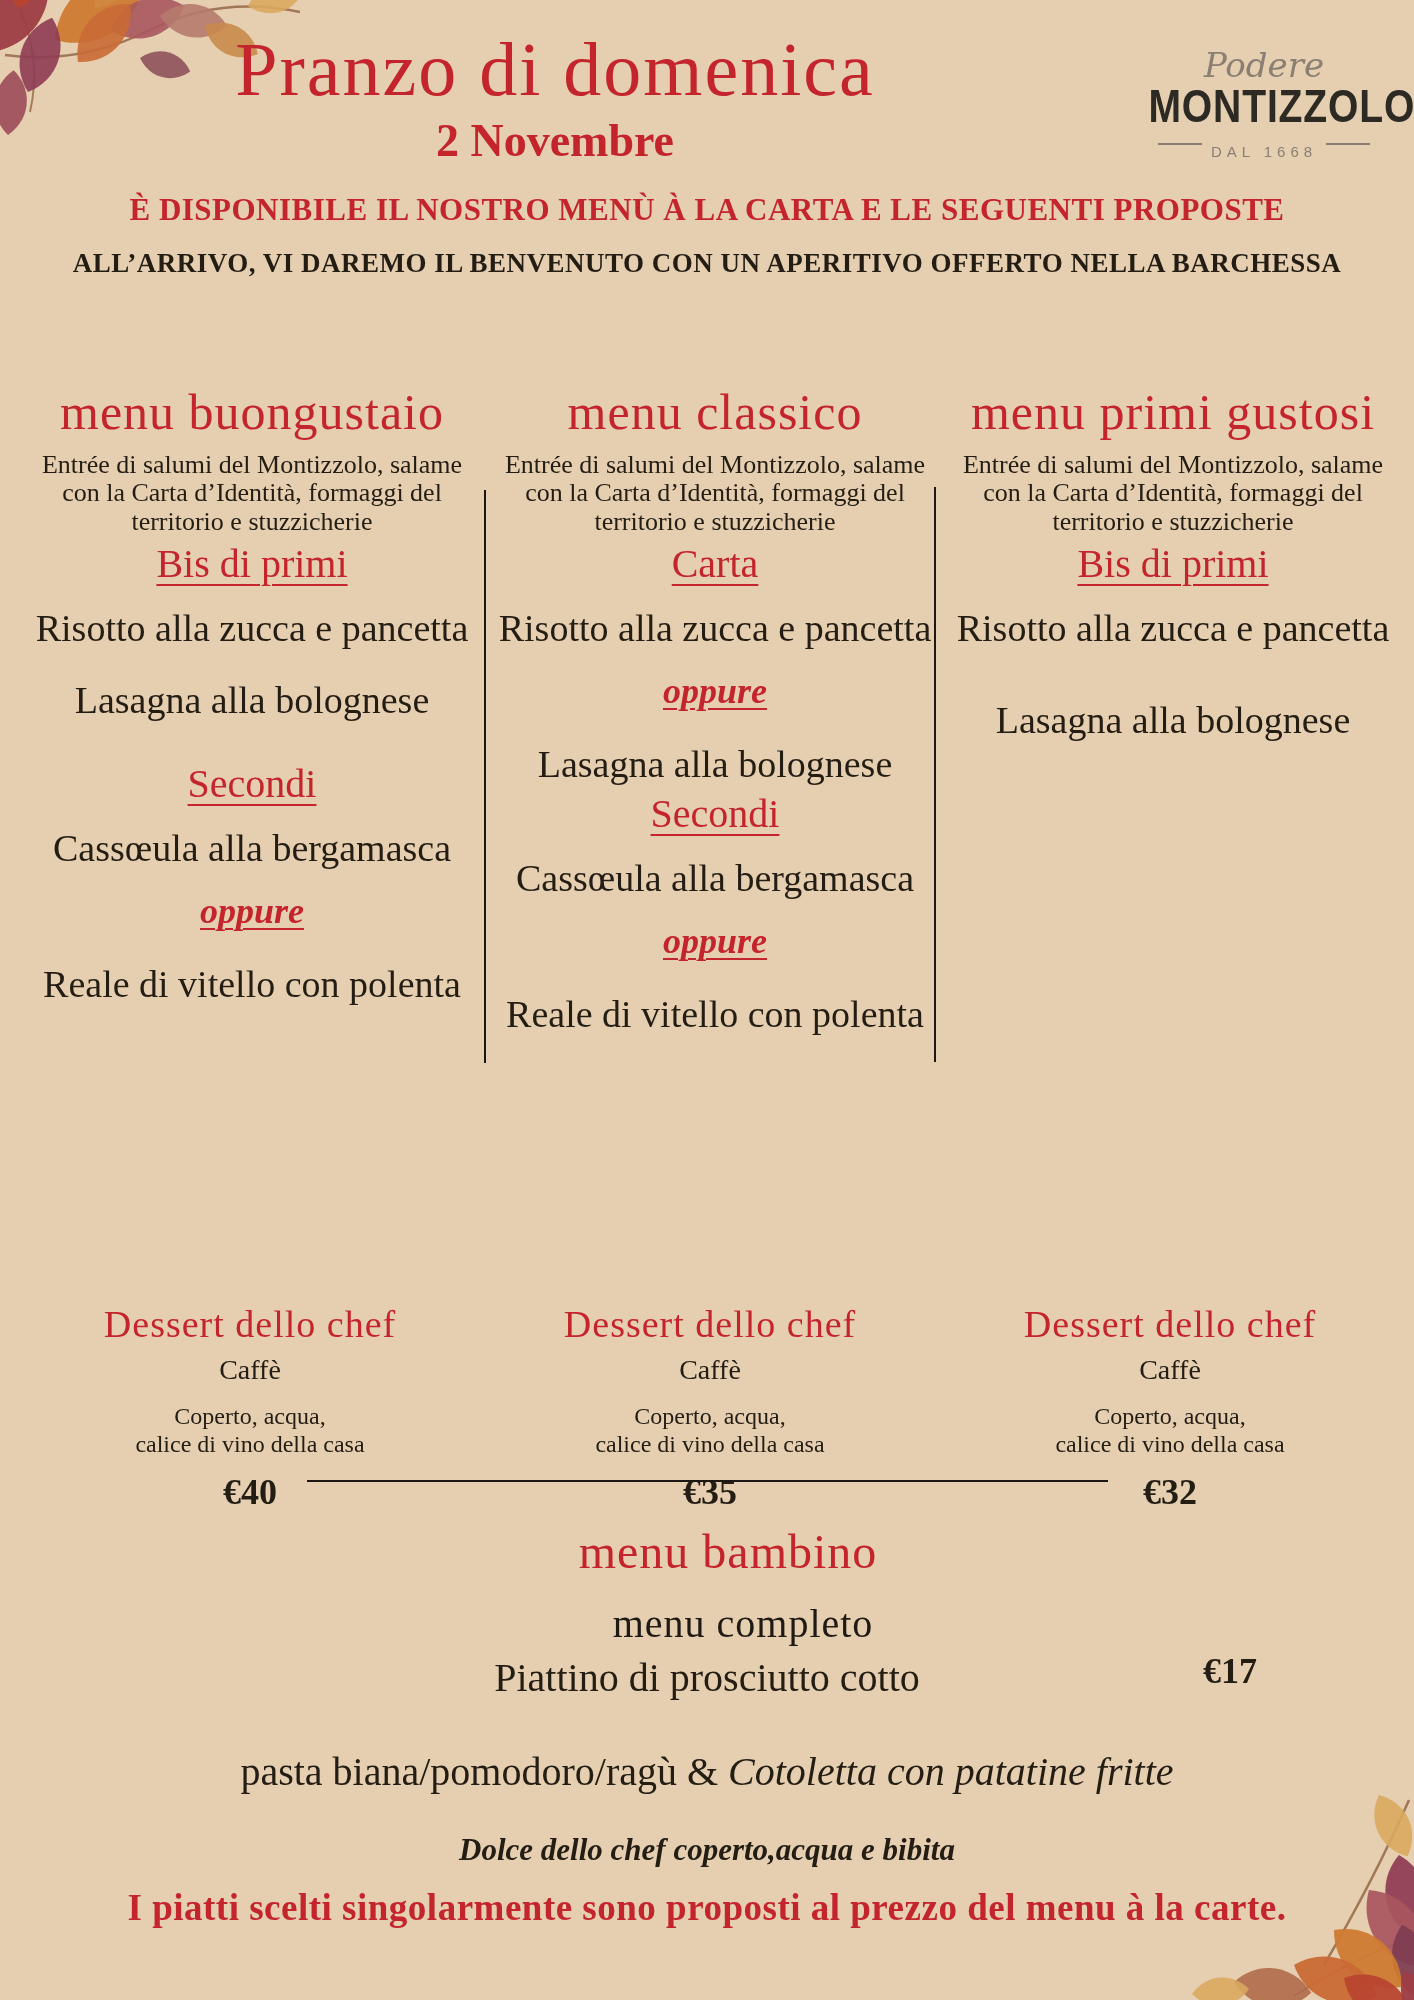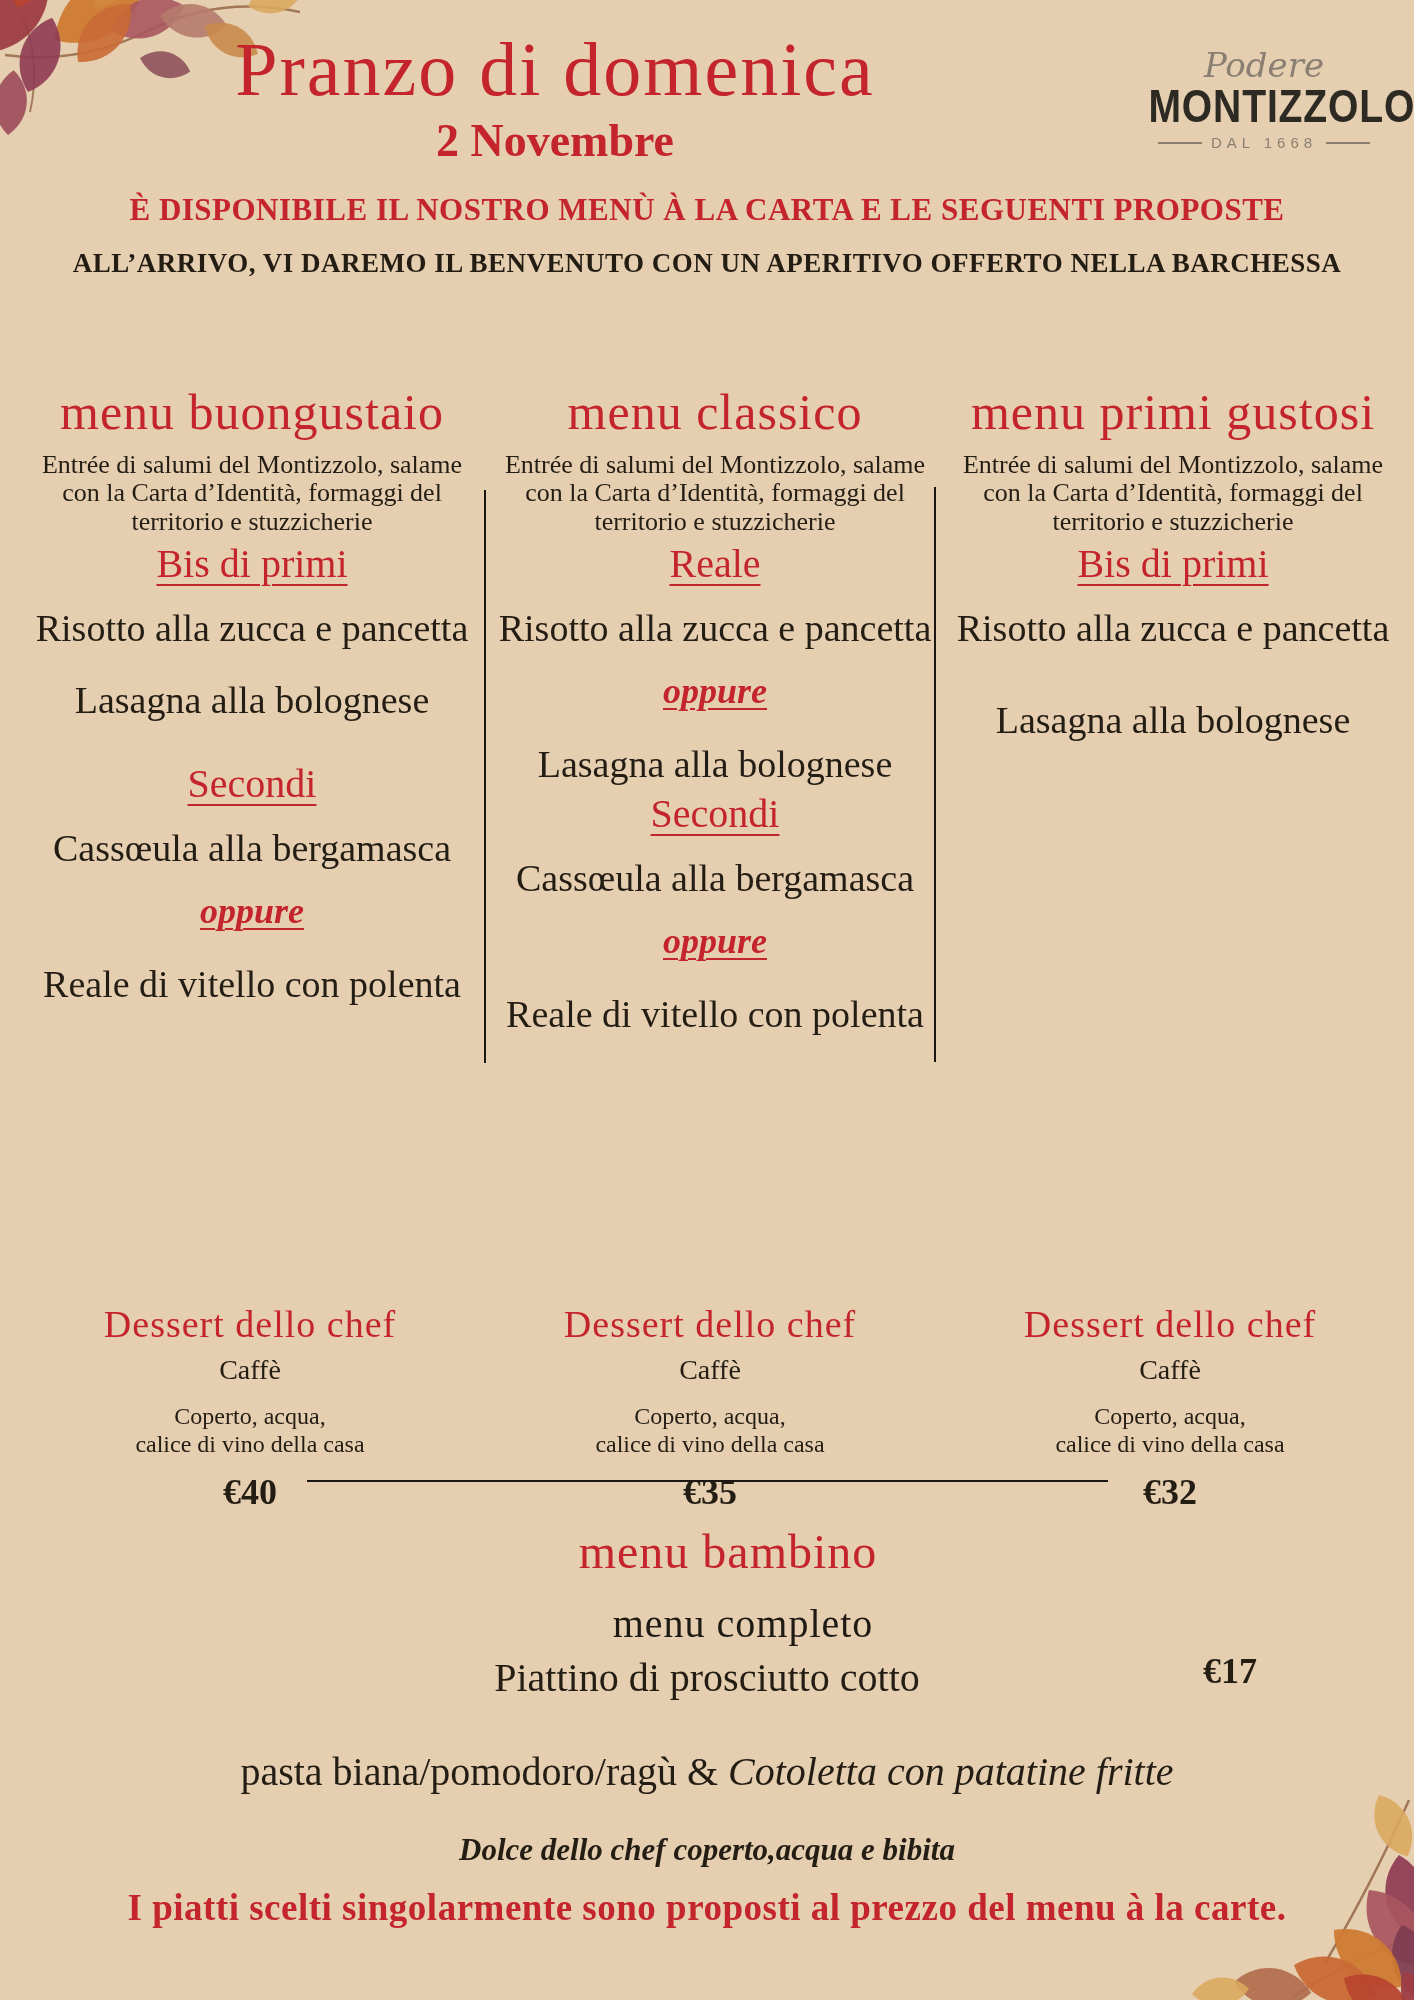--- a/index.html
+++ b/index.html
@@ -18,21 +18,21 @@
     color:var(--red); letter-spacing:2px;
   }
   .event-date{margin:4px 0 0; font-size:46px; font-weight:700; color:var(--red);}
   .logo{position:absolute; left:1128px; top:48px; width:272px; text-align:center;}
   .logo-script{font-family:"DejaVu Serif", serif; font-style:italic; font-size:34px; color:var(--gray); line-height:1;}
   .logo-name{
     font-family:"Liberation Sans", sans-serif; font-weight:700; font-size:46px;
     color:#2d2a24; letter-spacing:1px; line-height:1.05;
     transform:scaleX(.85); transform-origin:center; white-space:nowrap;
   }
-  .logo-tagline{margin-top:4px; display:flex; align-items:center; justify-content:center; gap:9px;}
+  .logo-tagline{margin-top:13px; display:flex; justify-content:center; gap:9px;}
   .logo-tagline .rule{width:44px; height:2px; background:var(--gray);}
   .logo-tagline .tag-text{
     font-family:"Liberation Sans", sans-serif; font-size:15px; letter-spacing:5px; color:var(--gray);
   }
   .notice{position:absolute; left:0; width:100%; text-align:center; margin:0; font-weight:700;}
   .notice-primary{top:192px; font-size:31px; color:var(--red); letter-spacing:.5px;}
   .notice-secondary{top:248px; font-size:27px; color:var(--ink); letter-spacing:.5px;}
   
   .col{position:absolute; top:386px; text-align:center;}
   .col-1{left:18px;  width:468px;}
@@ -129,21 +129,21 @@
     <p class="dish dish-2">Lasagna alla bolognese</p>
     <h3 class="section-header section-secondi">Secondi</h3>
     <p class="dish">Cassœula alla bergamasca</p>
     <p class="oppure">oppure</p>
     <p class="dish after-oppure">Reale di vitello con polenta</p>
   </section>
 
   <section class="col col-2">
     <h2 class="menu-name">menu classico</h2>
     <p class="entree">Entrée di salumi del Montizzolo, salame con la Carta d’Identità, formaggi del territorio e stuzzicherie</p>
-    <h3 class="section-header">Reale</h3>
+    <h3 class="section-header">Carta</h3>
     <p class="dish dish-1">Risotto alla zucca e pancetta</p>
     <p class="oppure">oppure</p>
     <p class="dish after-oppure">Lasagna alla bolognese</p>
     <h3 class="section-header">Secondi</h3>
     <p class="dish">Cassœula alla bergamasca</p>
     <p class="oppure">oppure</p>
     <p class="dish after-oppure">Reale di vitello con polenta</p>
   </section>
 
   <section class="col col-3">

